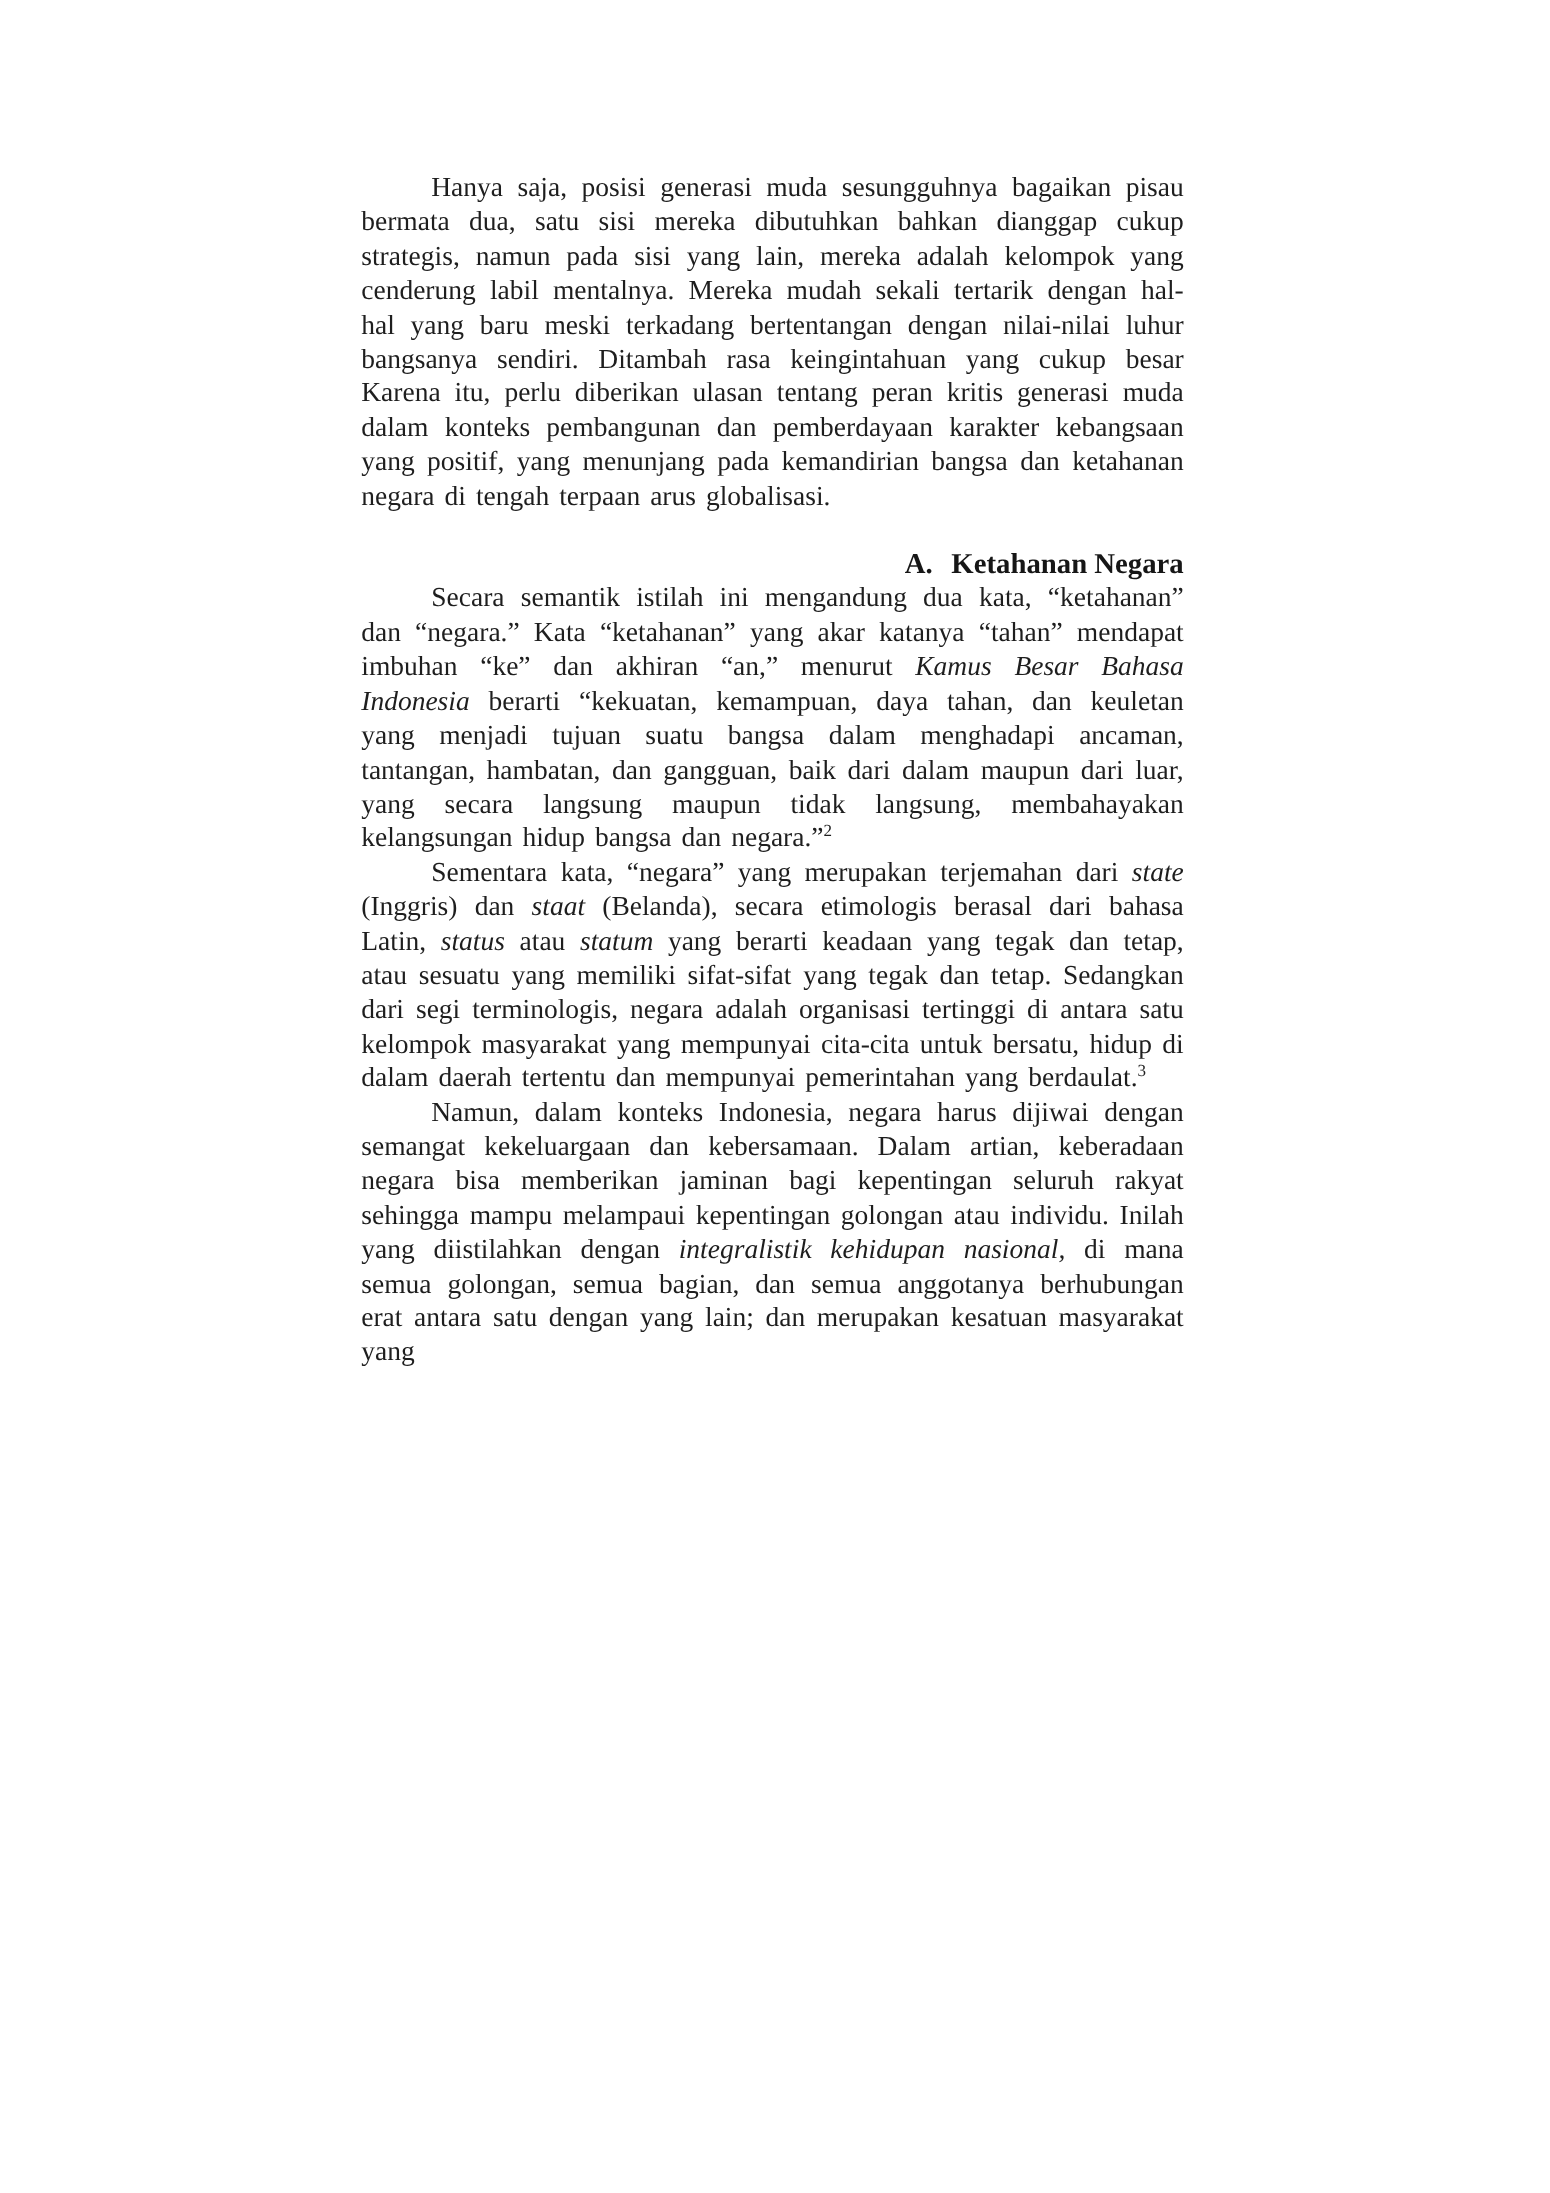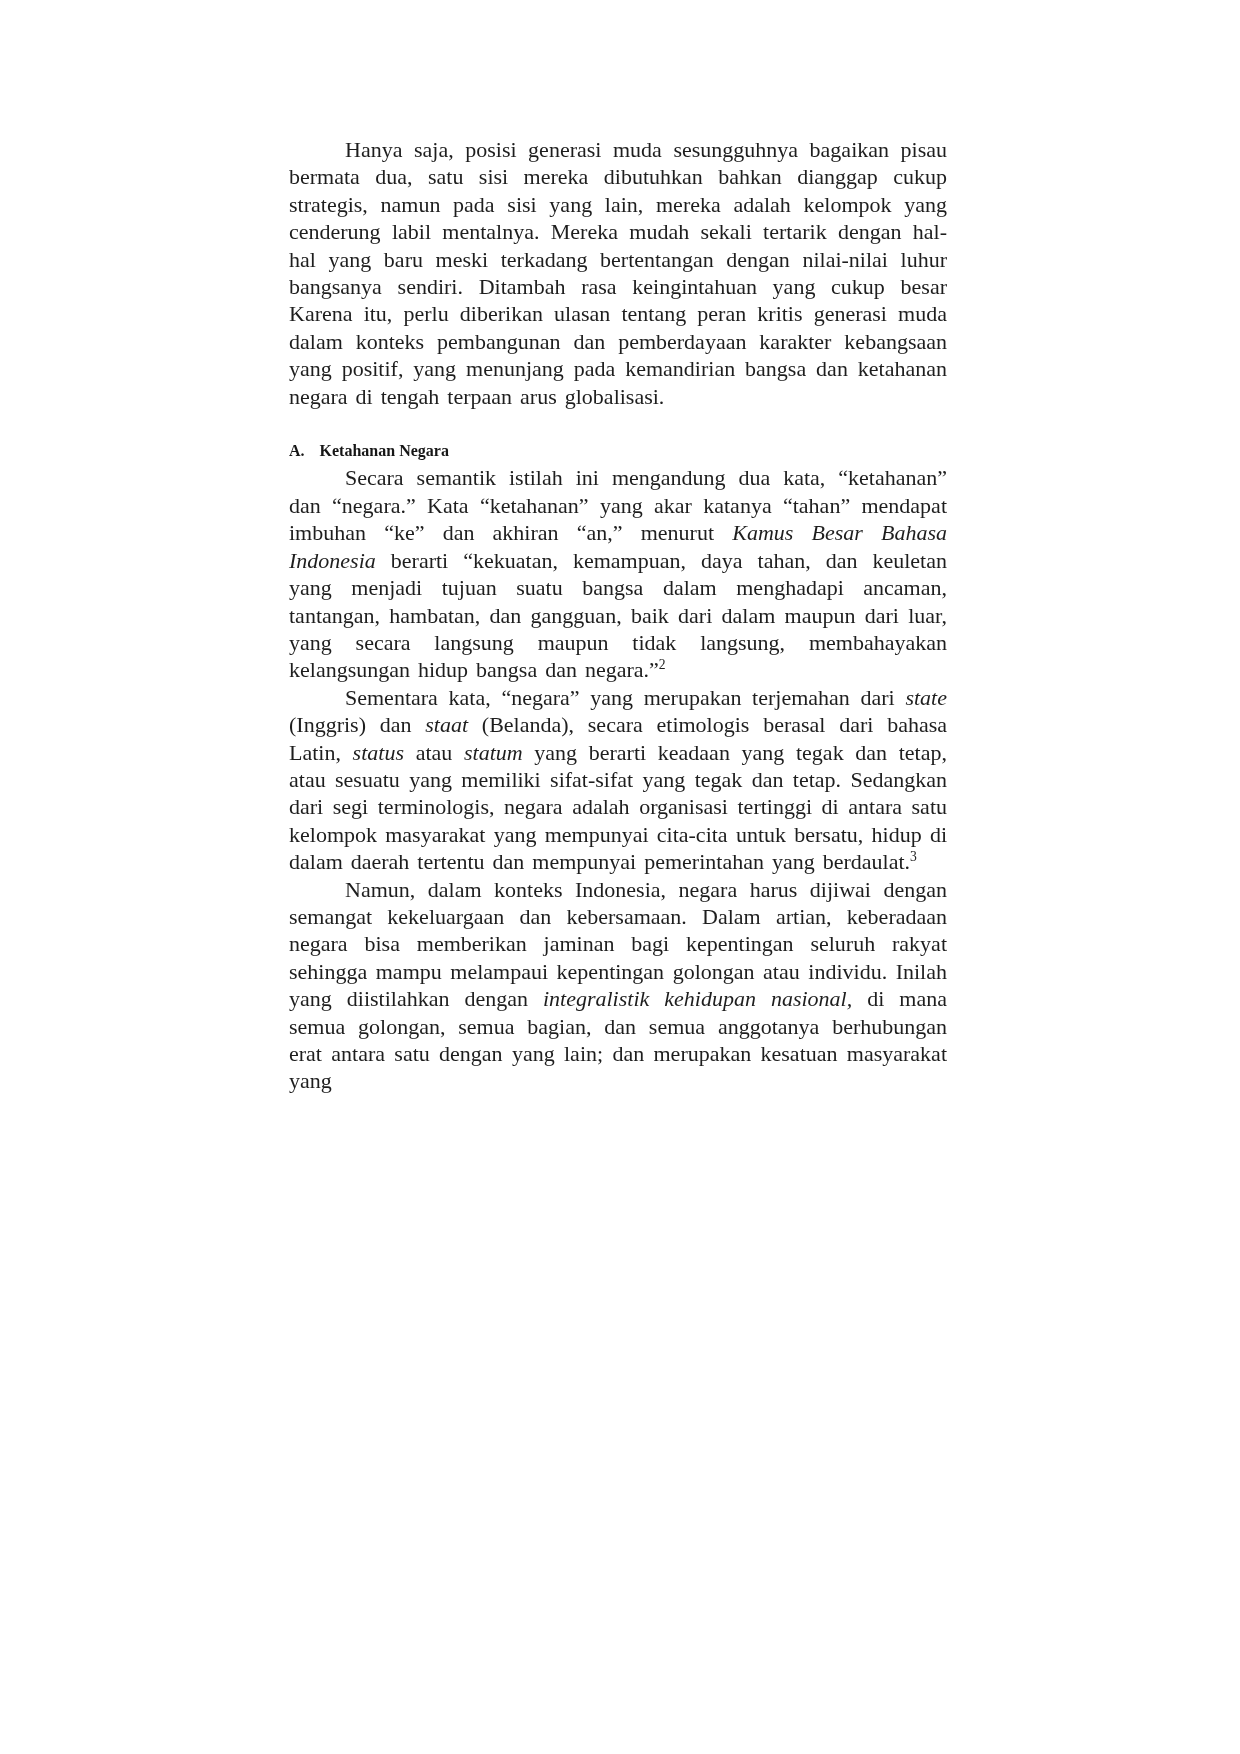--- a/index.html
+++ b/index.html
@@ -33,24 +33,24 @@
   .para em {
     font-style: italic;
   }
   .para sup {
     font-size: 0.62em;
     line-height: 0;
     vertical-align: super;
   }
   .section-heading {
     margin: 27px 0 0 0;
-    font-size: 16px;
+    font-size: 23px;
     font-weight: bold;
     line-height: 27.4px;
-    text-align: left;
+    text-align: right;
     text-indent: 0;
     color: #161616;
   }
   .heading-label {
     margin-right: 15px;
   }
   .page-footer {
     position: absolute;
     left: 289px;
     top: 1246px;

